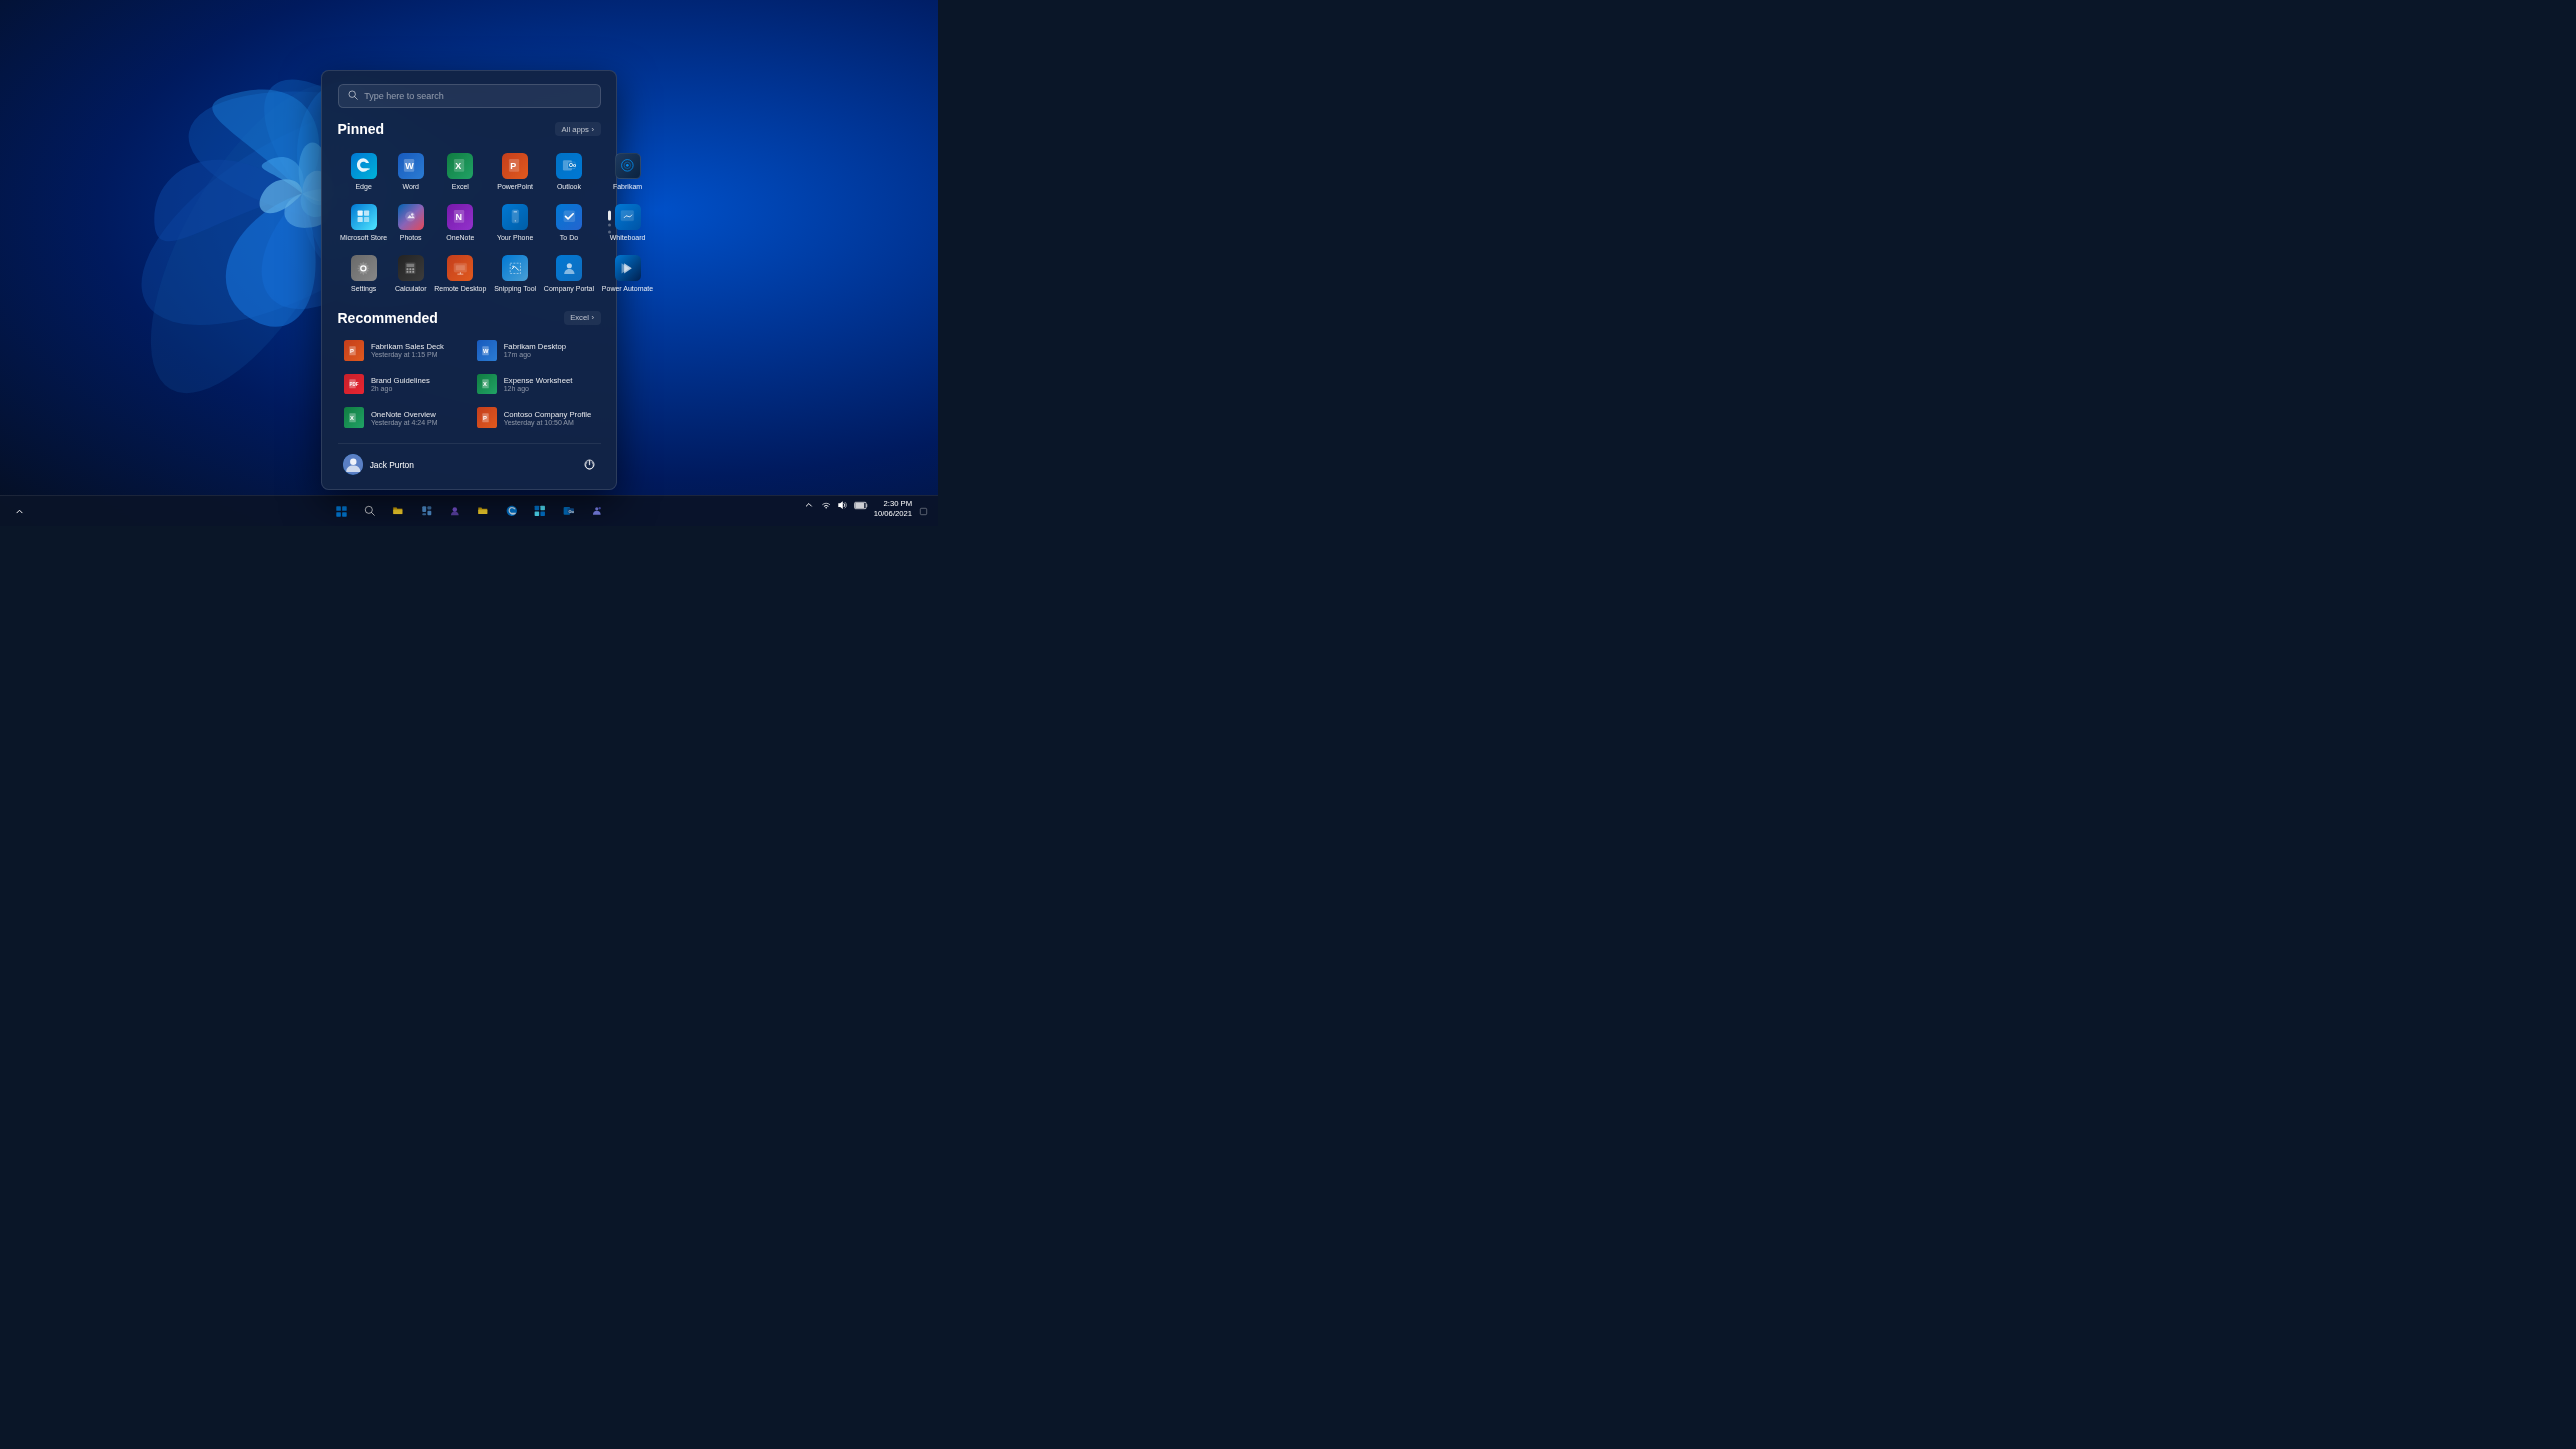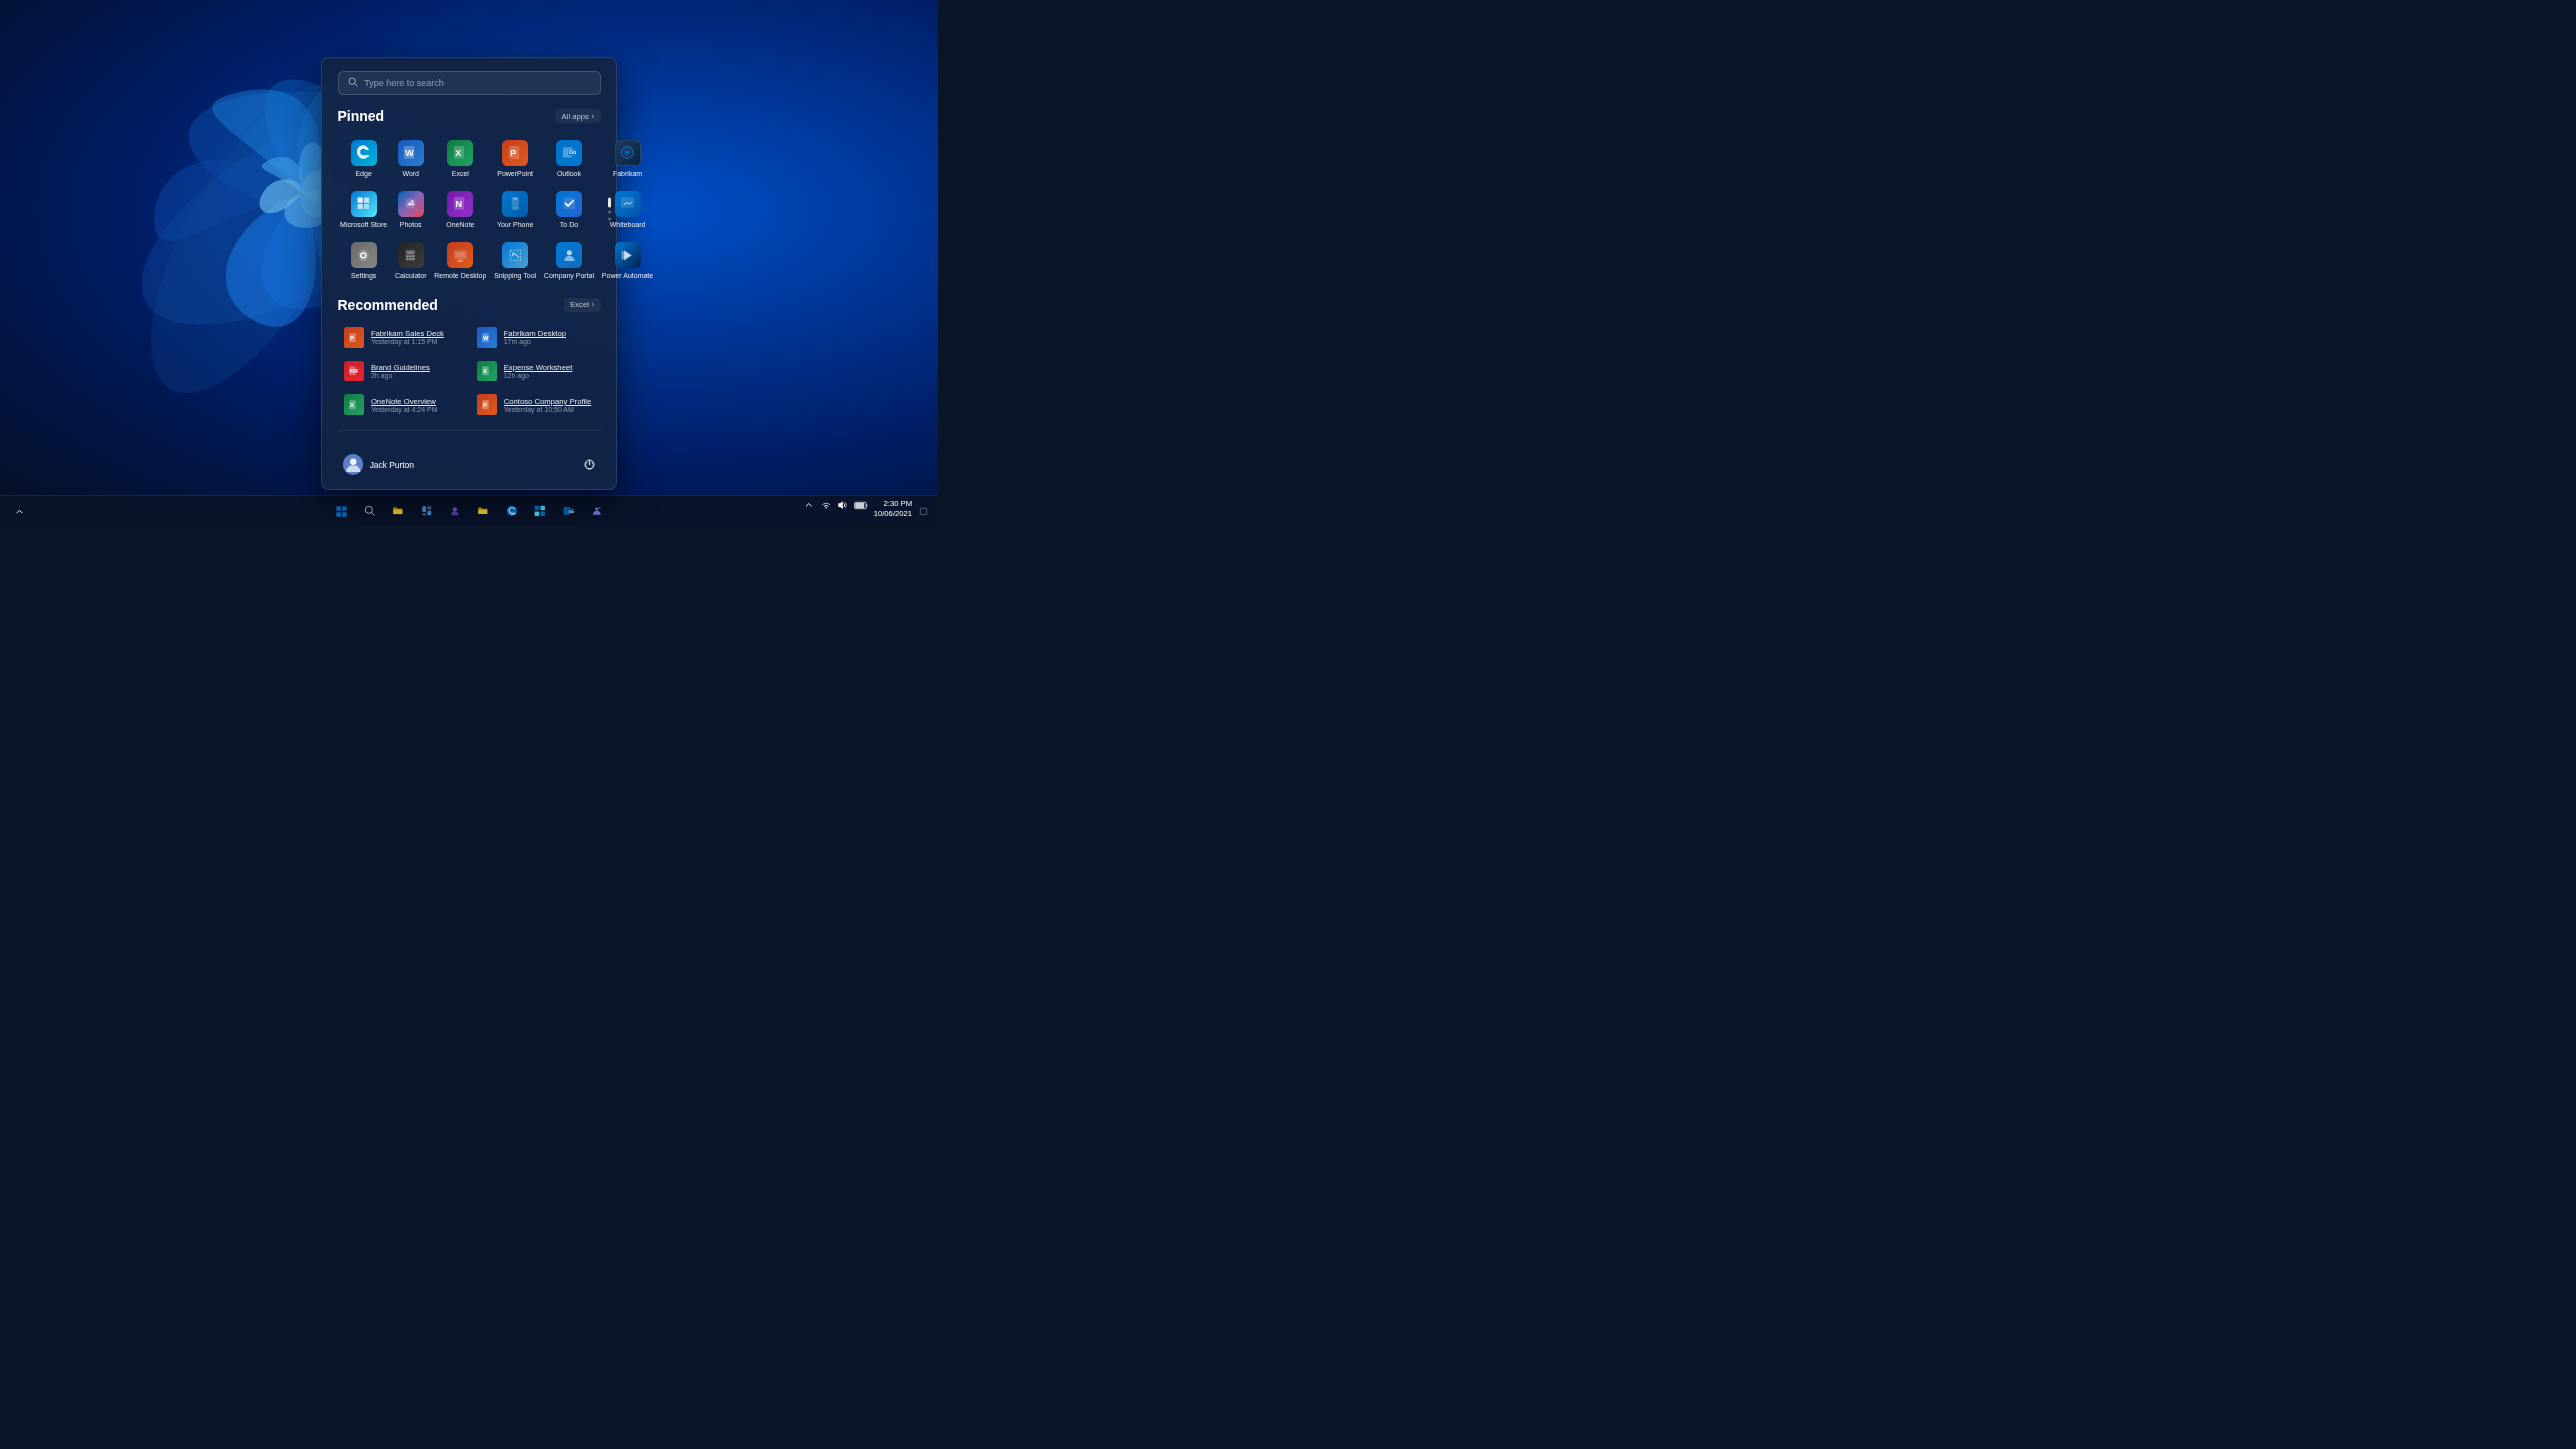--- a/index.html
+++ b/index.html
@@ -241,34 +241,33 @@
     }
 
     .rec-info { flex: 1; min-width: 0; }
 
     .rec-name {
       color: rgba(255,255,255,0.9);
       font-size: 7.7px;
       white-space: nowrap;
       overflow: hidden;
       text-overflow: ellipsis;
-      text-decoration: underline;
     }
 
     .rec-time {
       color: rgba(255,255,255,0.5);
       font-size: 7px;
     }
 
     
     .user-bar {
       display: flex;
       align-items: center;
       justify-content: space-between;
-      padding-top: 19px;
+      padding-top: 6px;
       border-top: 0.6px solid rgba(255,255,255,0.08);
     }
 
     .user-info {
       display: flex;
       align-items: center;
       gap: 6.4px;
       cursor: pointer;
       padding: 3.9px 5.2px;
       border-radius: 3.9px;

